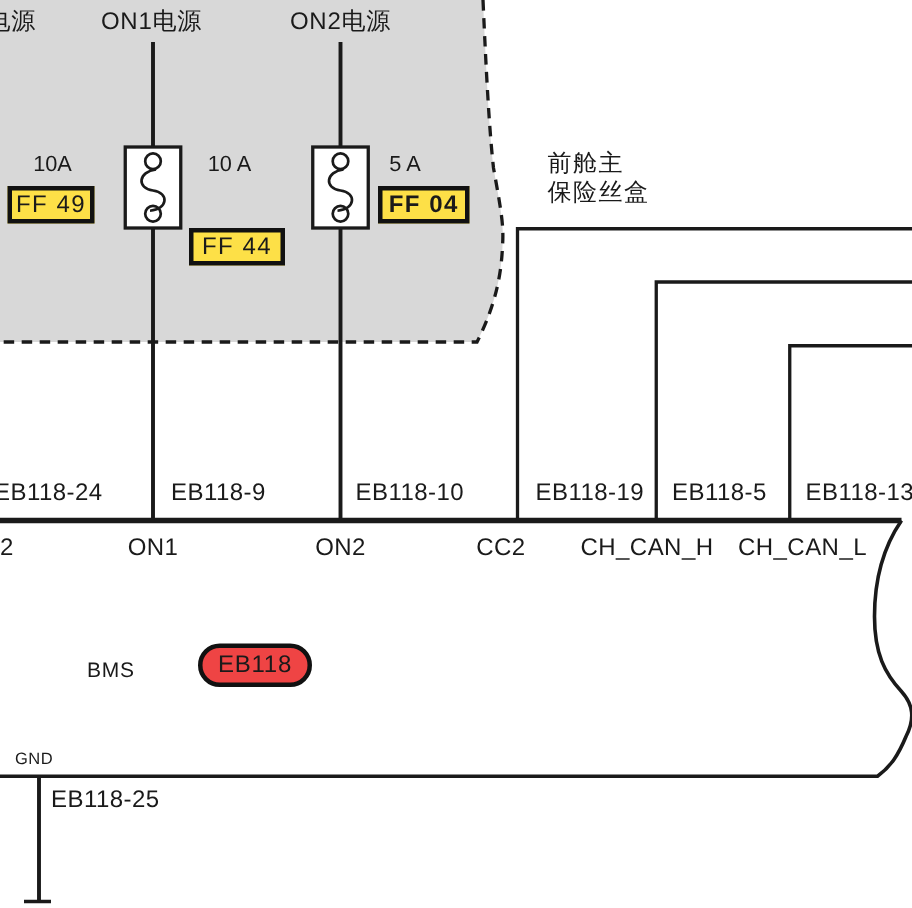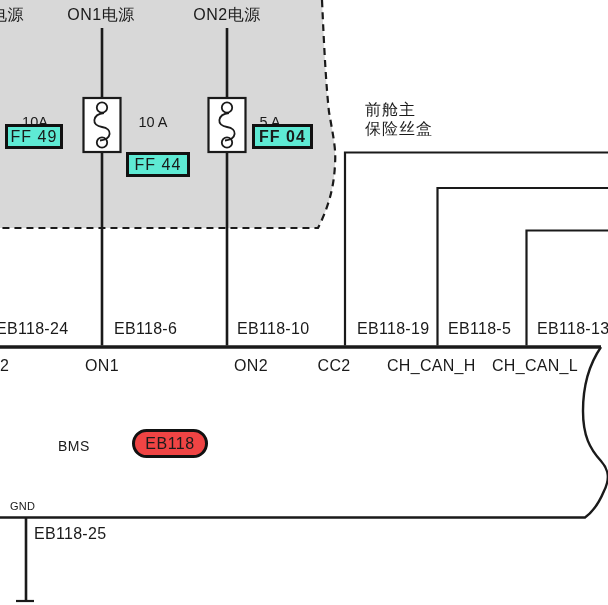--- a/index.html
+++ b/index.html
@@ -12,49 +12,49 @@
     color:#1a1a1a;
   }
   #stage svg{position:absolute;left:0;top:0;}
   .t{position:absolute;white-space:nowrap;line-height:1.15;}
   
   .lbl-top{font-size:16px;letter-spacing:.5px;top:6px;}
   .lbl-power-left{left:-9px;}
   .lbl-on1{left:64px;width:74px;text-align:center;}
   .lbl-on2{left:190px;width:74px;text-align:center;}
   
-  .rating{font-size:14.5px;top:114px;width:48px;text-align:center;}
+  .rating{font-size:14.5px;top:102px;width:48px;text-align:center;}
   .rating-0{left:11px;}
   .rating-1{left:129px;}
   .rating-2{left:246px;}
   
   .ffbox{
     position:absolute;top:124px;height:19px;
-    border:3px solid #111;background:#5eead4;
+    border:3px solid #111;background:#fde047;
     font-size:16px;letter-spacing:1px;
     text-align:center;line-height:19px;
   }
   .ff-0{left:5px;width:52px;}
   .ff-1{left:126px;width:58px;margin-top:28px;}
   .ff-2{left:252px;width:55px;font-weight:bold;}
   
   .fusebox-title{left:365px;top:100px;font-size:16px;letter-spacing:1px;line-height:19px;}
   
   .pinid{font-size:16px;letter-spacing:.3px;top:320px;}
   .pinid-0{left:-4px;}
   .pinid-1{left:114px;}
   .pinid-2{left:237px;}
   .pinid-3{left:357px;}
   .pinid-4{left:448px;}
   .pinid-5{left:537px;}
   
   .pinname{font-size:16px;letter-spacing:.3px;top:357px;}
   .pinname-0{left:0px;}
   .pinname-1{left:79px;width:46px;text-align:center;}
-  .pinname-2{left:204px;width:46px;text-align:center;margin-left:24px;}
+  .pinname-2{left:204px;width:46px;text-align:center;}
   .pinname-3{left:311px;width:46px;text-align:center;}
   .pinname-4{left:387px;width:86px;text-align:center;}
   .pinname-5{left:492px;width:86px;text-align:center;}
   
   .bms-name{left:58px;top:438px;font-size:14px;letter-spacing:.5px;}
   .oval{
     position:absolute;left:132px;top:429px;width:70px;height:23px;
     border:3px solid #111;border-radius:15px;background:#ef4444;
     font-size:16px;letter-spacing:.5px;text-align:center;line-height:23px;
   }
@@ -110,21 +110,21 @@
   <div class="ffbox ff-0">FF 49</div>
   <div class="ffbox ff-1">FF 44</div>
   <div class="ffbox ff-2">FF 04</div>
 
   <div class="t fusebox-title">
     <div>前舱主</div>
     <div>保险丝盒</div>
   </div>
 
   <div class="t pinid pinid-0">EB118-24</div>
-  <div class="t pinid pinid-1">EB118-6</div>
+  <div class="t pinid pinid-1">EB118-9</div>
   <div class="t pinid pinid-2">EB118-10</div>
   <div class="t pinid pinid-3">EB118-19</div>
   <div class="t pinid pinid-4">EB118-5</div>
   <div class="t pinid pinid-5">EB118-13</div>
 
   <div class="t pinname pinname-0">2</div>
   <div class="t pinname pinname-1">ON1</div>
   <div class="t pinname pinname-2">ON2</div>
   <div class="t pinname pinname-3">CC2</div>
   <div class="t pinname pinname-5">CH_CAN_L</div>

